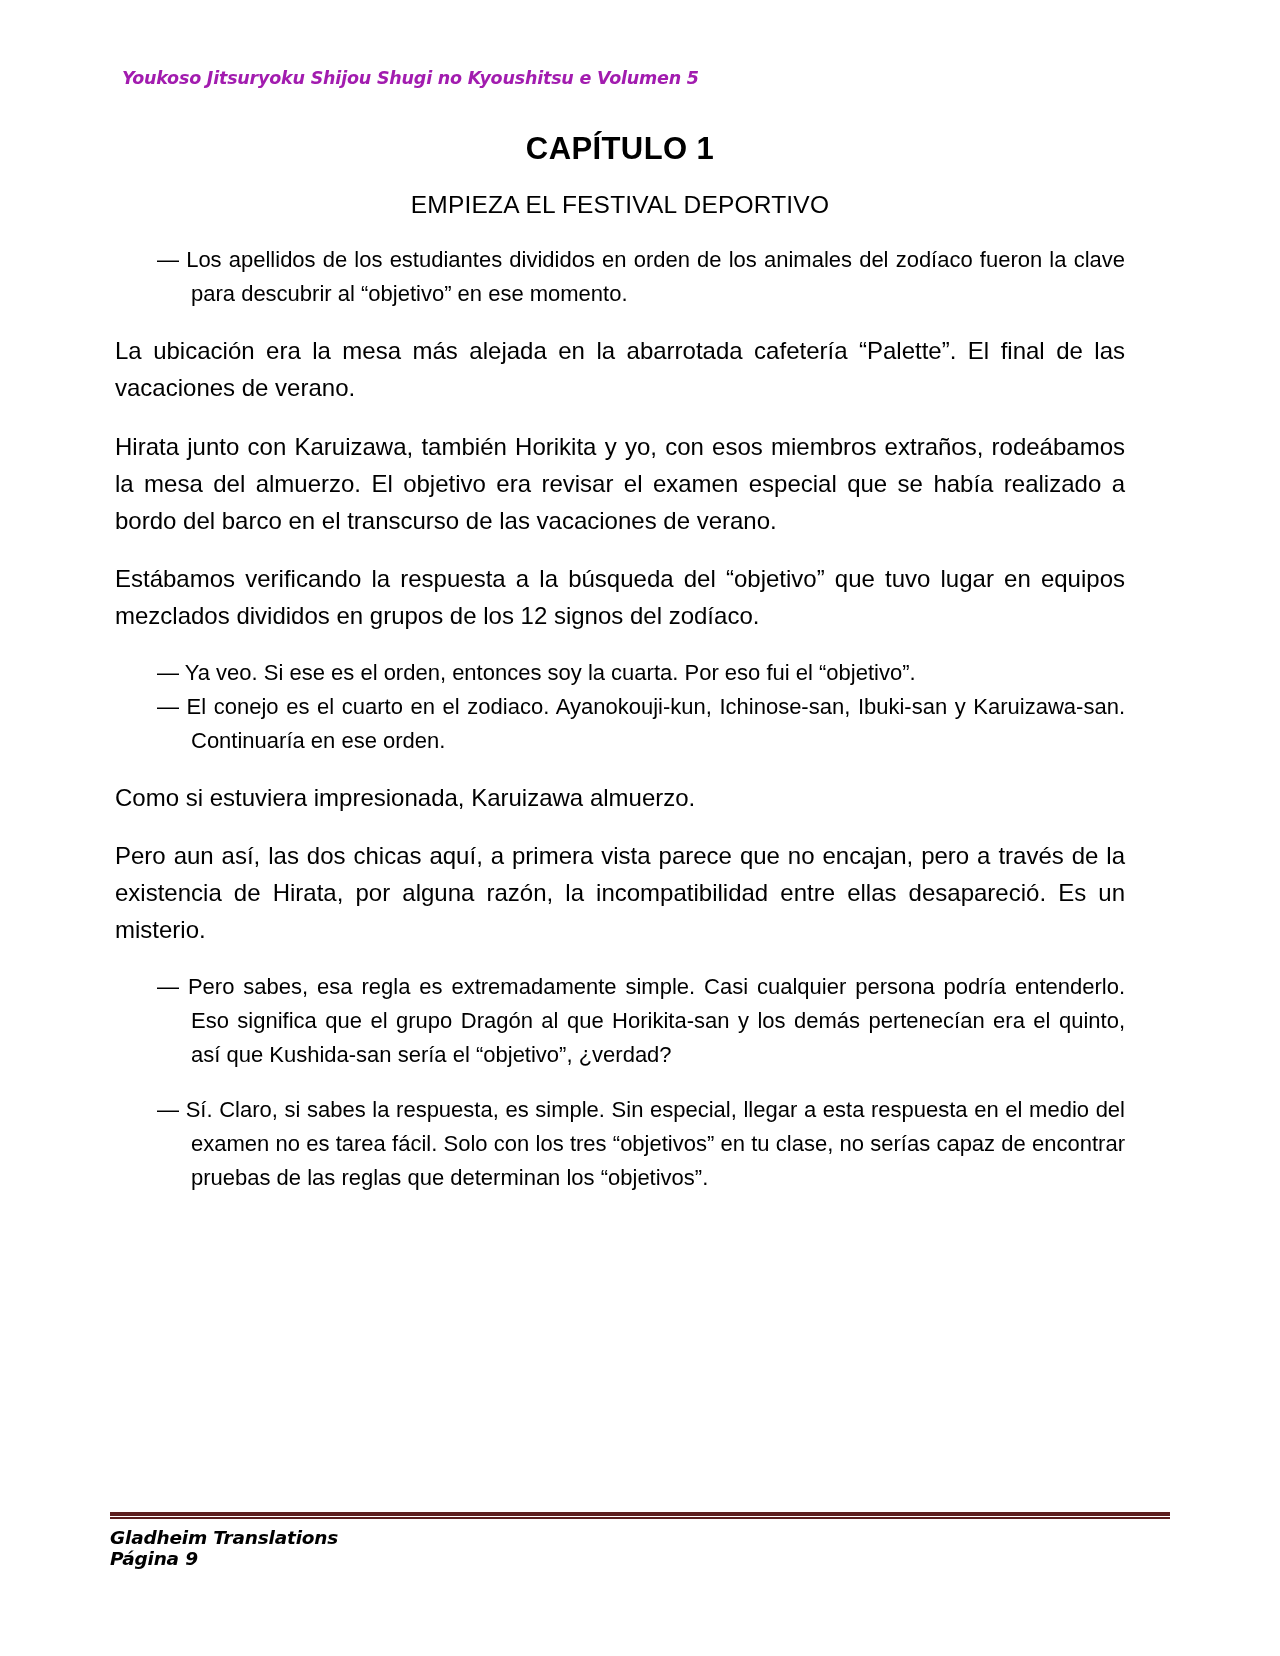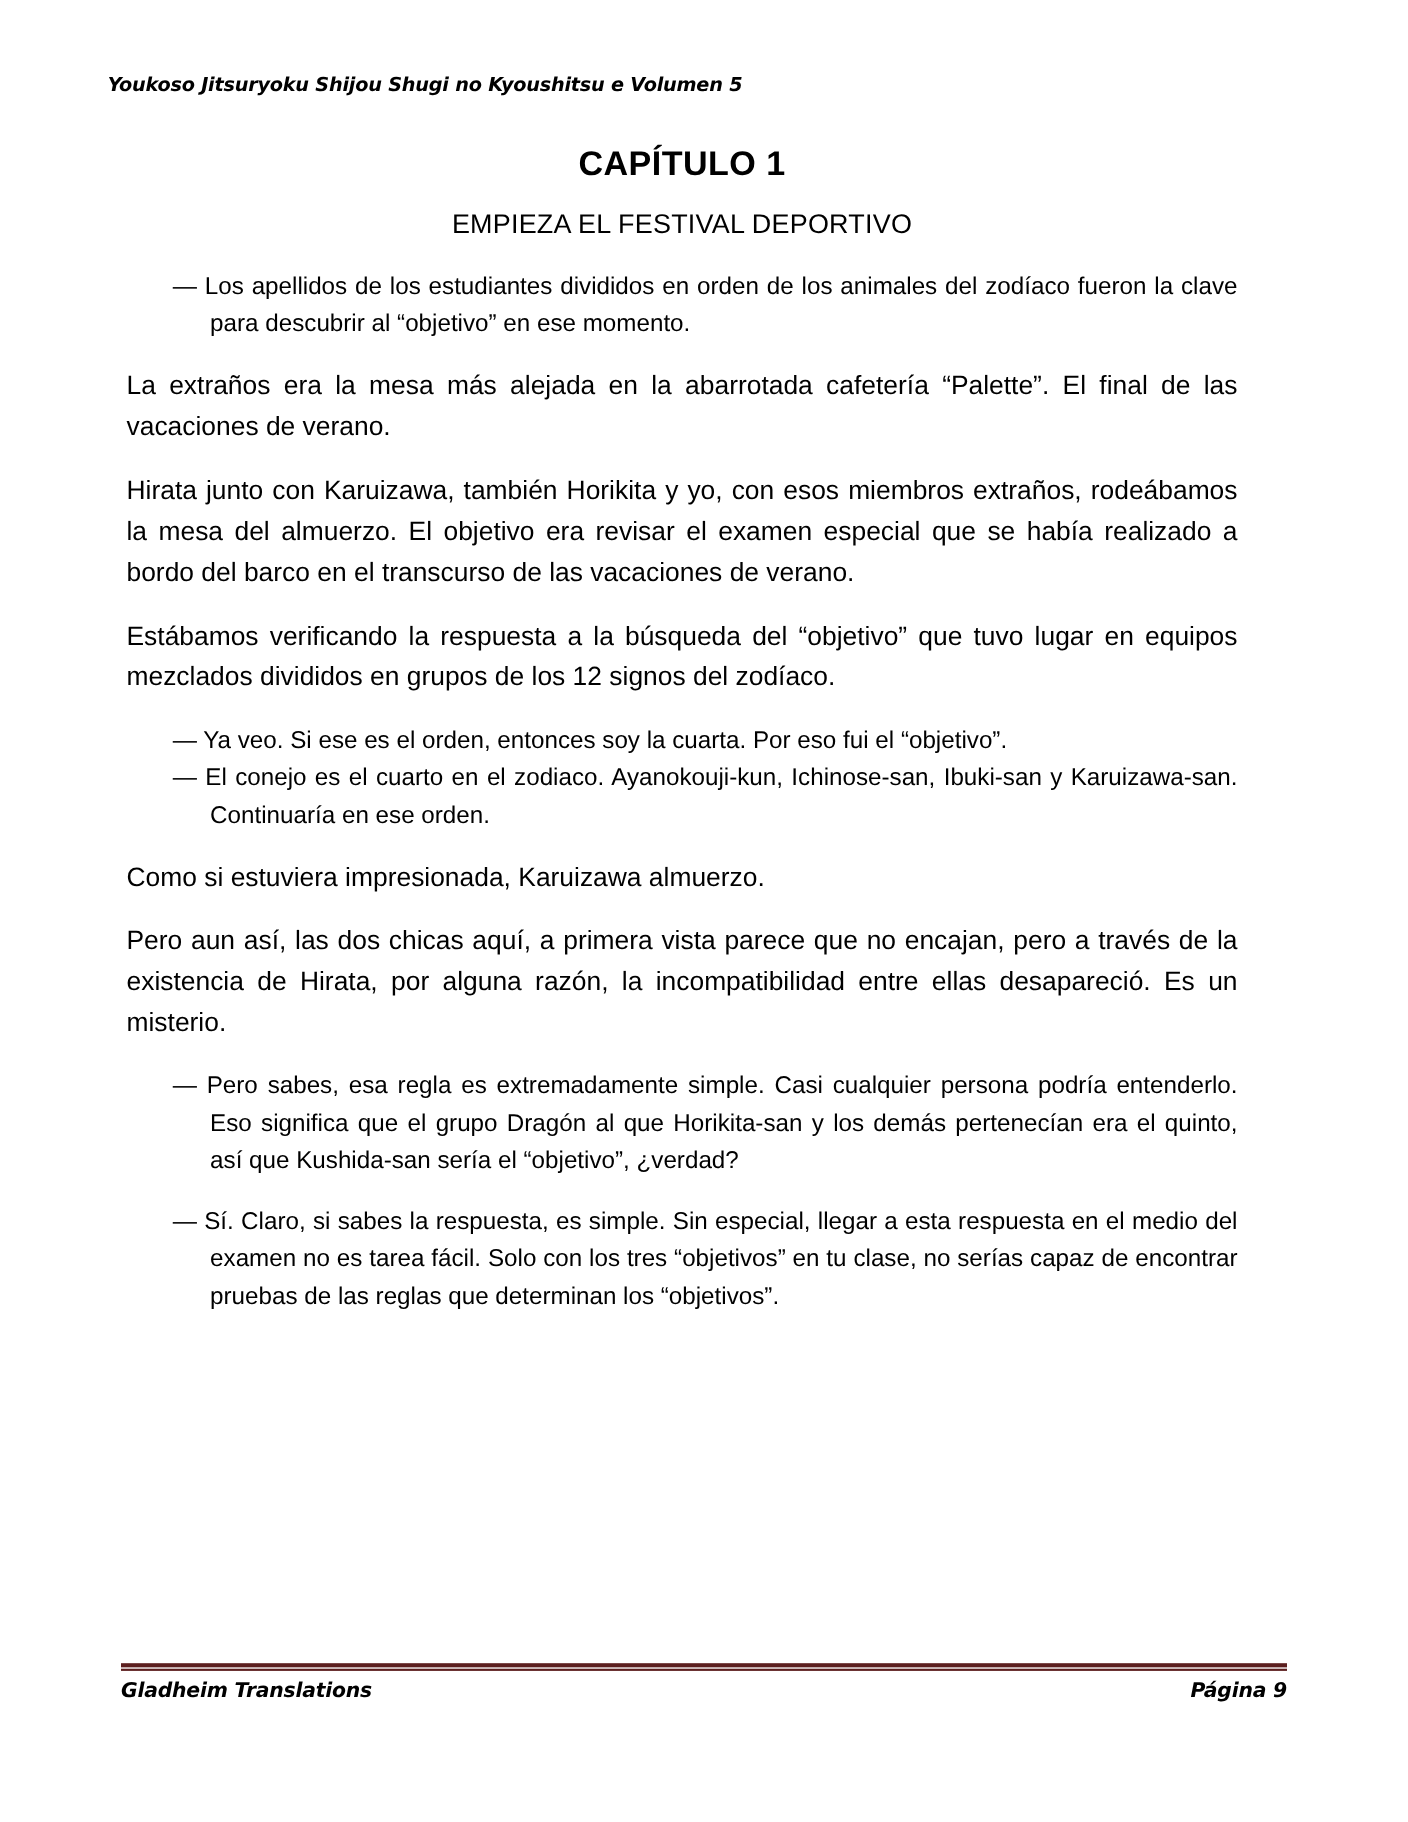--- a/index.html
+++ b/index.html
@@ -14,29 +14,29 @@
     background: #ffffff;
     box-sizing: border-box;
     font-family: "Liberation Sans", sans-serif;
     color: #000000;
     overflow: hidden;
   }
 
   
   .running-header {
     position: absolute;
-    left: 98px;
+    left: 122px;
     top: 68px;
     width: 1060px;
     font-family: "DejaVu Sans", sans-serif;
     font-size: 17.5px;
     font-weight: bold;
     font-style: italic;
     letter-spacing: -0.2px;
-    color: #000000;
+    color: #a21caf;
     white-space: nowrap;
   }
 
   
   .content {
     position: absolute;
     left: 115px;
     top: 132px;
     width: 1010px;
   }
@@ -110,40 +110,41 @@
     top: 1527px;
     width: 1060px;
     display: flex;
     justify-content: space-between;
     align-items: baseline;
     font-family: "DejaVu Sans", sans-serif;
     font-size: 18.5px;
     font-weight: bold;
     font-style: italic;
     letter-spacing: -0.2px;
+    flex-direction: column;
   }
 </style>
 </head>
 <body>
 
 <div class="page">
 
   <div class="running-header">Youkoso Jitsuryoku Shijou Shugi no Kyoushitsu e Volumen 5</div>
 
   <div class="content">
 
     <h1 class="chapter-title">CAPÍTULO 1</h1>
 
     <h2 class="chapter-subtitle">EMPIEZA EL FESTIVAL DEPORTIVO</h2>
 
     <div id="blocks-container">
         <div class="dialogue-block">
           <p class="dialogue-line">— Los apellidos de los estudiantes divididos en orden de los animales del zodíaco fueron la clave para descubrir al “objetivo” en ese momento.</p>
         </div>
-        <p class="body-para">La extraños era la mesa más alejada en la abarrotada cafetería “Palette”. El final de las vacaciones de verano.</p>
+        <p class="body-para">La ubicación era la mesa más alejada en la abarrotada cafetería “Palette”. El final de las vacaciones de verano.</p>
         <p class="body-para">Hirata junto con Karuizawa, también Horikita y yo, con esos miembros extraños, rodeábamos la mesa del almuerzo. El objetivo era revisar el examen especial que se había realizado a bordo del barco en el transcurso de las vacaciones de verano.</p>
         <p class="body-para">Estábamos verificando la respuesta a la búsqueda del “objetivo” que tuvo lugar en equipos mezclados divididos en grupos de los 12 signos del zodíaco.</p>
         <div class="dialogue-block">
           <p class="dialogue-line">— Ya veo. Si ese es el orden, entonces soy la cuarta. Por eso fui el “objetivo”.</p>
           <p class="dialogue-line">— El conejo es el cuarto en el zodiaco. Ayanokouji-kun, Ichinose-san, Ibuki-san y Karuizawa-san. Continuaría en ese orden.</p>
         </div>
         <p class="body-para">Como si estuviera impresionada, Karuizawa almuerzo.</p>
         <p class="body-para">Pero aun así, las dos chicas aquí, a primera vista parece que no encajan, pero a través de la existencia de Hirata, por alguna razón, la incompatibilidad entre ellas desapareció. Es un misterio.</p>
         <div class="dialogue-block">
           <p class="dialogue-line">— Pero sabes, esa regla es extremadamente simple. Casi cualquier persona podría entenderlo. Eso significa que el grupo Dragón al que Horikita-san y los demás pertenecían era el quinto, así que Kushida-san sería el “objetivo”, ¿verdad?</p>

